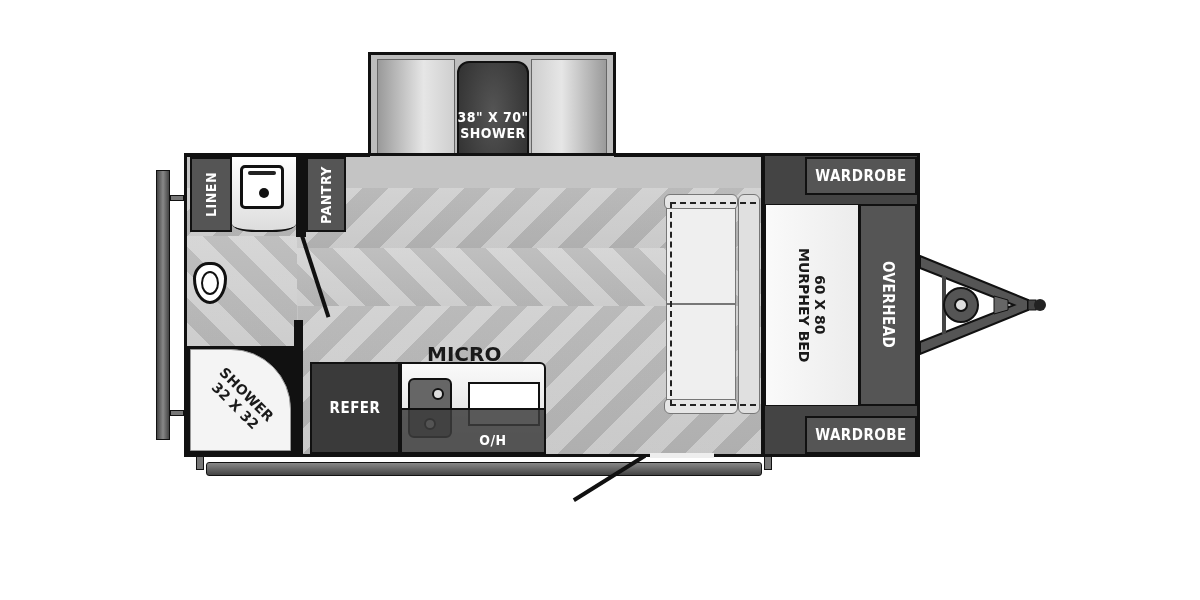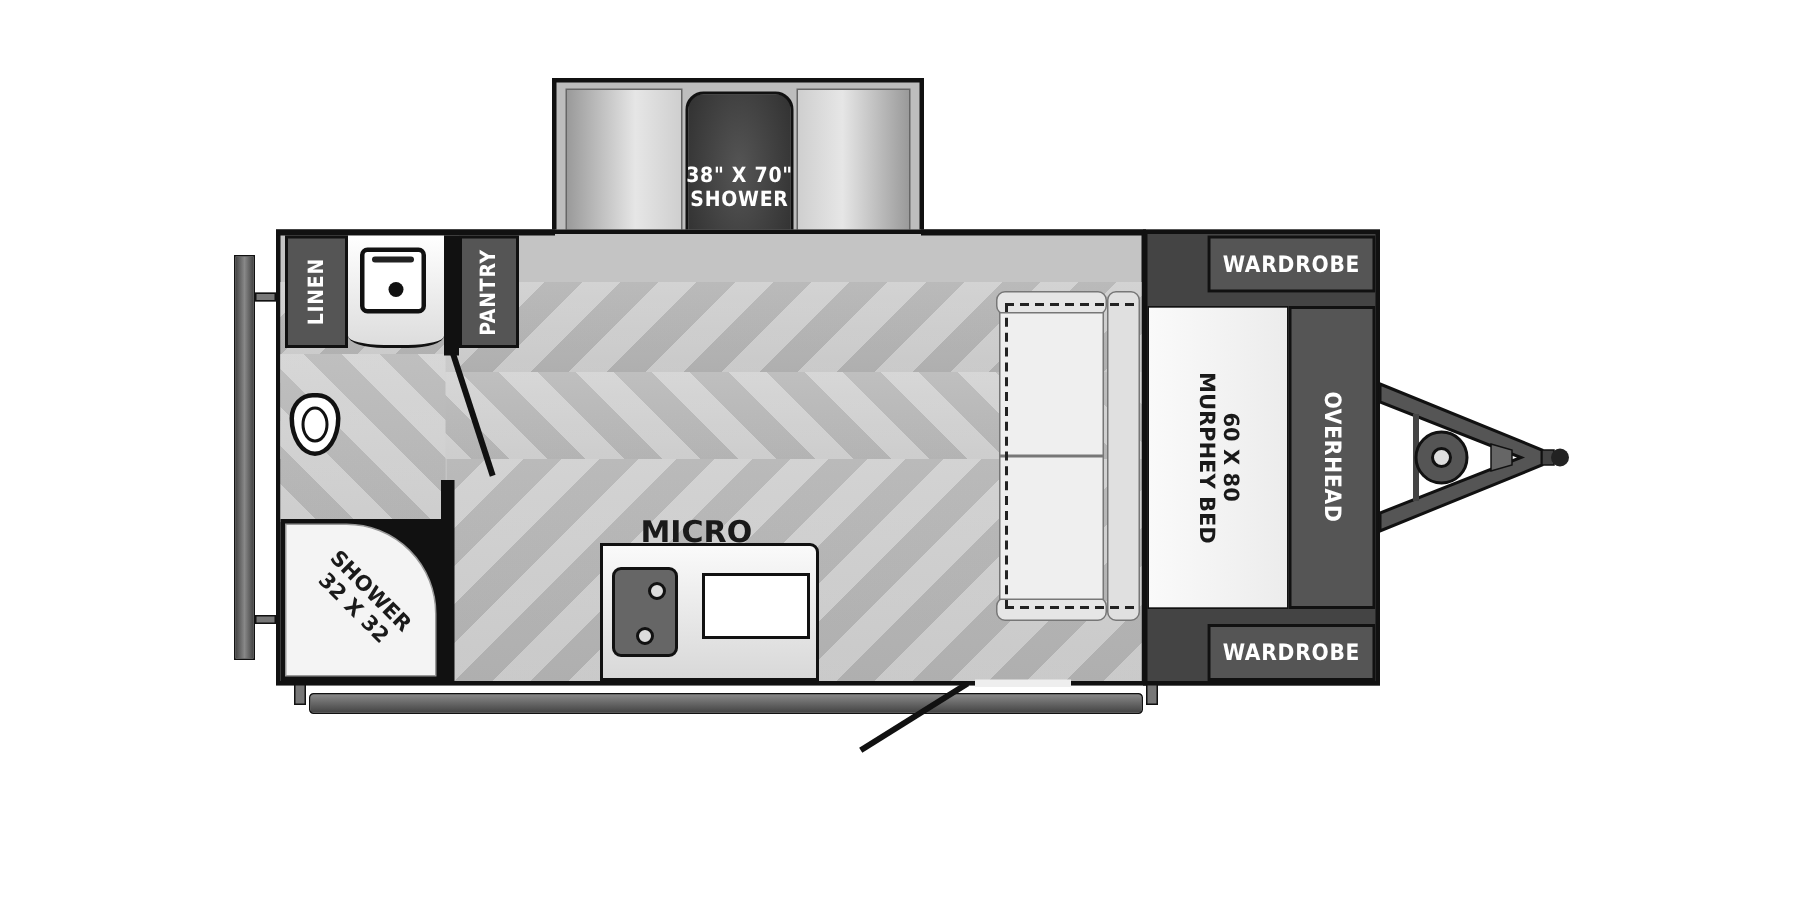--- a/index.html
+++ b/index.html
@@ -73,26 +73,32 @@
   <div class="abs wall" style="left:294px;top:320px;width:9px;height:134px;"></div>
 
   <div class="abs" style="left:187px;top:346px;width:107px;height:108px;background:#111;">
     <div class="abs" style="left:3px;top:3px;width:101px;height:102px;background:#f4f4f4;border-radius:0 60px 0 0;border:1px solid #999;"></div>
     <div class="abs" style="left:10px;top:10px;width:88px;height:88px;display:flex;flex-direction:column;align-items:center;justify-content:center;transform:rotate(45deg);">
       <span class="dark-lbl" style="font-size:14px;">SHOWER</span>
       <span class="dark-lbl" style="font-size:14px;">32 X 32</span>
     </div>
   </div>
 
+  <div class="abs" style="left:310px;top:362px;width:90px;height:92px;background:#3a3a3a;border:2px solid #111;display:flex;align-items:center;justify-content:center;">
+    <span class="lbl" style="font-size:15px;">REFER</span>
+  </div>
   <div class="abs" style="left:400px;top:362px;width:146px;height:92px;background:linear-gradient(180deg,#fafafa,#d8d8d8);border:2px solid #111;border-radius:0 6px 0 0;">
     <div class="abs" style="left:6px;top:14px;width:44px;height:60px;background:#666;border:2px solid #111;border-radius:6px;">
       <div class="abs" style="left:22px;top:8px;width:12px;height:12px;border:2px solid #111;border-radius:50%;background:#ddd;"></div>
       <div class="abs" style="left:14px;top:38px;width:12px;height:12px;border:2px solid #111;border-radius:50%;background:#ddd;"></div>
     </div>
     <div class="abs" style="left:66px;top:18px;width:72px;height:44px;border:2px solid #111;background:#fff;"></div>
+    <div class="abs" style="left:0;top:44px;width:142px;height:44px;background:rgba(60,60,60,0.85);border-top:2px solid #111;display:flex;align-items:flex-end;justify-content:center;padding-bottom:4px;">
+      <span class="lbl" style="font-size:14px;margin-left:40px;">O/H</span>
+    </div>
   </div>
   <span class="abs dark-lbl" style="left:427px;top:342px;font-size:20px;">MICRO</span>
 
   <div class="abs" style="left:664px;top:194px;width:100px;height:220px;">
     <div class="abs" style="left:0;top:0;width:74px;height:16px;background:#e6e6e6;border:1px solid #777;border-radius:6px;"></div>
     <div class="abs" style="left:0;top:204px;width:74px;height:16px;background:#e6e6e6;border:1px solid #777;border-radius:6px;"></div>
     <div class="abs" style="left:2px;top:14px;width:70px;height:96px;background:#efefef;border:1px solid #777;"></div>
     <div class="abs" style="left:2px;top:110px;width:70px;height:96px;background:#efefef;border:1px solid #777;"></div>
     <div class="abs" style="left:74px;top:0;width:22px;height:220px;background:#e0e0e0;border:1px solid #777;border-radius:6px;"></div>
     <div class="abs" style="left:6px;top:8px;width:86px;height:204px;border:2px dashed #222;border-right:none;"></div>

